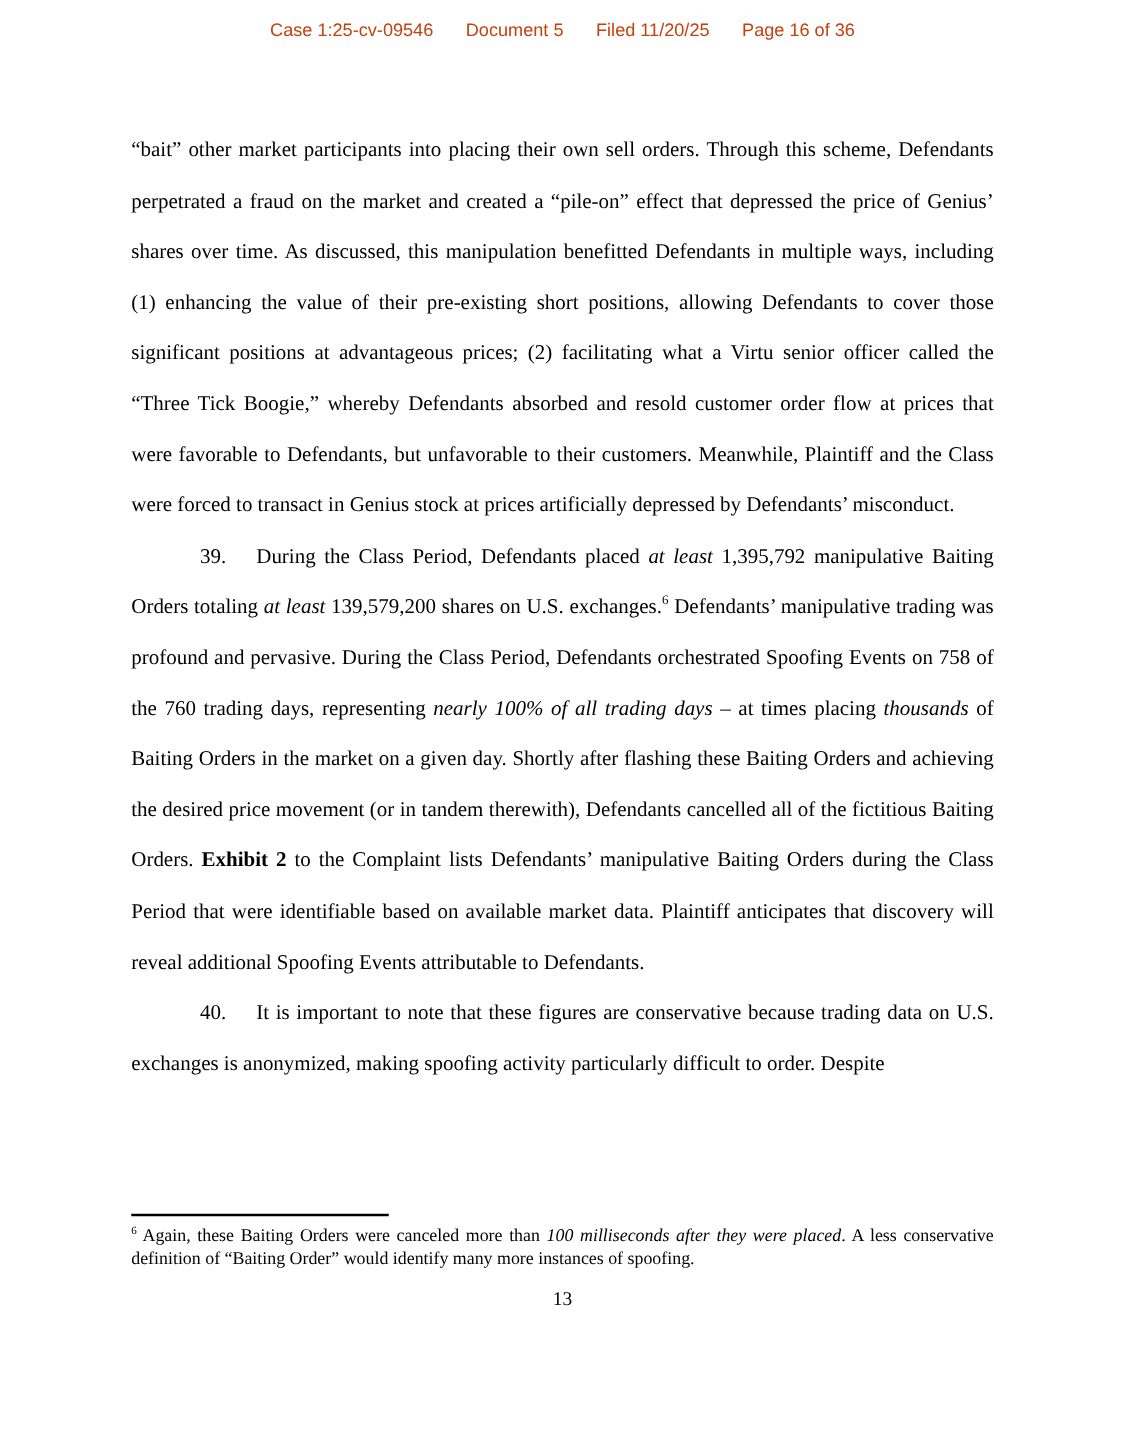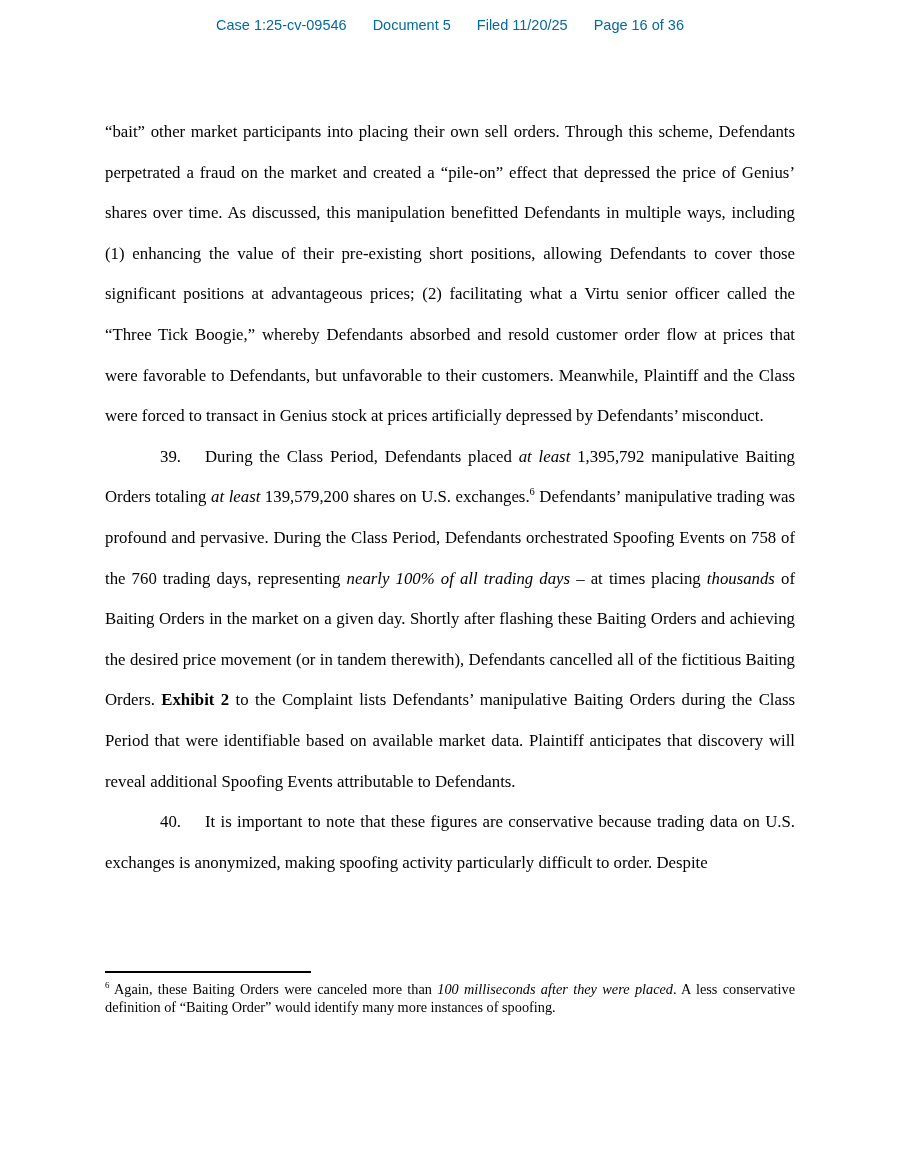--- a/index.html
+++ b/index.html
@@ -20,21 +20,21 @@
     left: 0;
     width: 100%;
     display: flex;
     justify-content: center;
     gap: 26px;
     font-family: "Liberation Sans", sans-serif;
     font-size: 14.5px;
   }
   .doc-body {
     position: absolute;
-    top: 112px;
+    top: 100px;
     left: 105px;
     width: 690px;
   }
   .doc-body p.para {
     font-size: 16.8px;
     line-height: 40.6px;
     text-align: justify;
     margin: 0;
   }
   .doc-body p.para.numbered { text-indent: 55px; }
@@ -68,28 +68,29 @@
     left: 0;
     width: 100%;
     text-align: center;
     font-size: 15.5px;
   }
 </style>
 </head>
 <body>
 
 <div class="page">
-  <div class="stamp" style="color: #0369a1;">
+  <div class="stamp" style="color: #c2410c;">
       <span>Case 1:25-cv-09546</span>
       <span>Document 5</span>
       <span>Filed 11/20/25</span>
       <span>Page 16 of 36</span>
     </div>
   <div class="doc-body">
       <p class="para"><span>“bait” other market participants into placing their own sell orders. Through this scheme, Defendants perpetrated a fraud on the market and created a “pile-on” effect that depressed the price of Genius’ shares over time. As discussed, this manipulation benefitted Defendants in multiple ways, including (1) enhancing the value of their pre-existing short positions, allowing Defendants to cover those significant positions at advantageous prices; (2) facilitating what a Virtu senior officer called the “Three Tick Boogie,” whereby Defendants absorbed and resold customer order flow at prices that were favorable to Defendants, but unfavorable to their customers.  Meanwhile, Plaintiff and the Class were forced to transact in Genius stock at prices artificially depressed by Defendants’ misconduct.</span></p>
       <p class="para numbered"><span>39.</span><span class="tab"></span><span>During the Class Period, Defendants placed </span><span class="bi">at least</span><span> 1,395,792 manipulative Baiting Orders totaling </span><span class="bi">at least</span><span> 139,579,200 shares on U.S. exchanges.</span><sup class="fnref">6</sup><span>  Defendants’ manipulative trading was profound and pervasive.  During the Class Period, Defendants orchestrated Spoofing Events on 758 of the 760 trading days, representing </span><span class="bi">nearly 100% of all trading days</span><span> – at times placing </span><span class="bi">thousands</span><span> of Baiting Orders in the market on a given day. Shortly after flashing these Baiting Orders and achieving the desired price movement (or in tandem therewith), Defendants cancelled all of the fictitious Baiting Orders.  </span><span class="b">Exhibit 2</span><span> to the Complaint lists Defendants’ manipulative Baiting Orders during the Class Period that were identifiable based on available market data.  Plaintiff anticipates that discovery will reveal additional Spoofing Events attributable to Defendants.</span></p>
       <p class="para numbered"><span>40.</span><span class="tab"></span><span>It is important to note that these figures are conservative because trading data on U.S. exchanges is anonymized, making spoofing activity particularly difficult to order. Despite</span></p>
     </div>
   <div class="footnote">
     <div class="fn-rule"></div>
     <p class="fn-text"><sup class="fnref">6</sup><span> Again, these Baiting Orders were canceled more than </span><span class="bi">100 milliseconds after they were placed</span><span>.  A less conservative definition of “Baiting Order” would identify many more instances of spoofing.</span></p>
   </div>
+  <div class="page-number">13</div>
 </div>
 
 </body></html>

